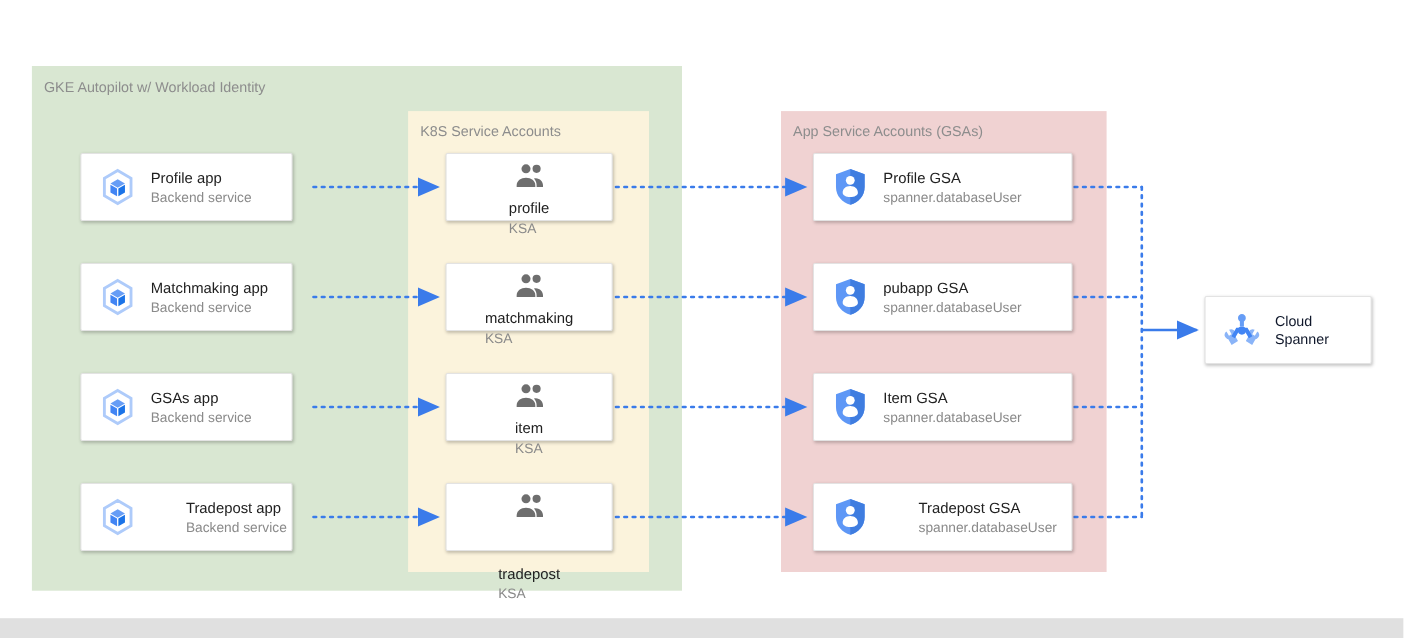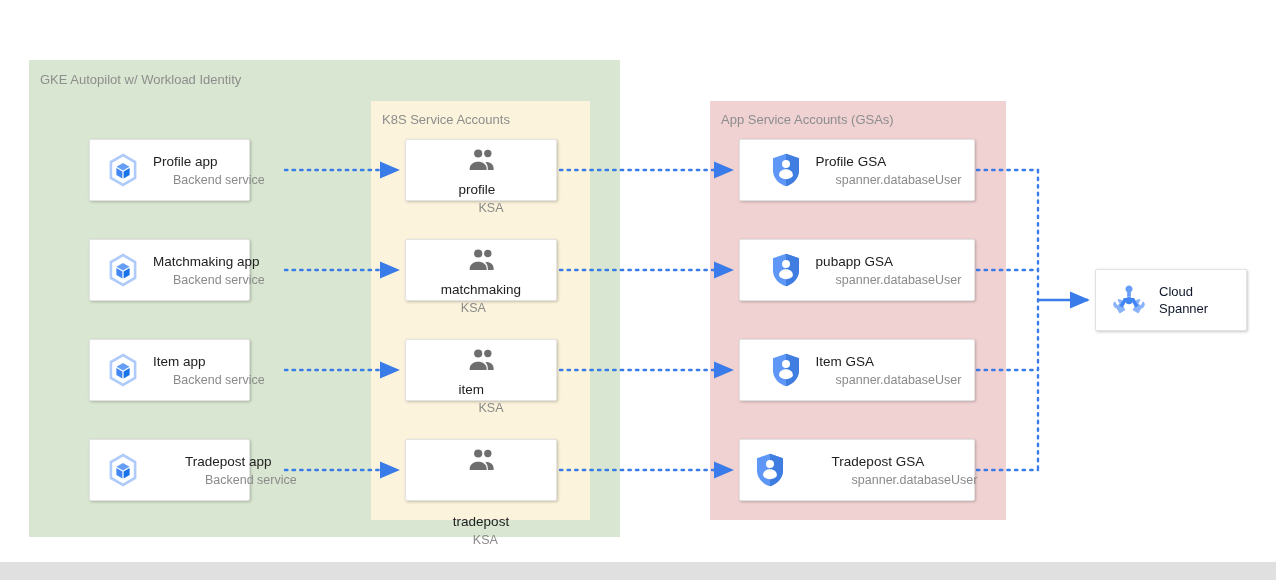--- a/index.html
+++ b/index.html
@@ -49,25 +49,25 @@
     box-shadow: 1px 1px 3px rgba(0,0,0,0.22);
     display: flex; align-items: center;
   }
   .card-icon {
     width: 40px; height: 40px; flex: 0 0 40px;
     margin-left: 13px; margin-right: 10px;
     display: flex; align-items: center; justify-content: center;
   }
   .card-text { display: flex; flex-direction: column; justify-content: center; overflow: visible; }
   .card-title { font-size: 13.5px; color: #212121; white-space: nowrap; line-height: 19px; }
-  .card-sub   { font-size: 12.5px; color: #8a8a8a; white-space: nowrap; line-height: 18px; margin-left: 20px; }
-
-  .card-app { width: 161px; height: 62px; left: 89px; }
+  .card-sub   { font-size: 12.5px; color: #8a8a8a; white-space: nowrap; line-height: 18px; }
+
+  .card-app { width: 193px; height: 62px; left: 73px; }
   .card-ksa { width: 152px; height: 62px; left: 405px; flex-direction: column; }
-  .card-gsa { width: 236px; height: 62px; left: 739px; justify-content: center; }
+  .card-gsa { width: 236px; height: 62px; left: 739px; }
 
   .row1 { top: 139px; }
   .row2 { top: 239px; }
   .row3 { top: 339px; }
   .row4 { top: 439px; gap: 32px; }
 
   .card-spanner {
     width: 152px; height: 62px; left: 1095px; top: 269px;
   }
   .spanner-text { font-size: 13px; color: #0f172a; line-height: 17px; }
@@ -151,21 +151,21 @@
   <div class="card card-app row3">
     <div class="card-icon">
       <svg width="36" height="36" viewBox="0 0 36 36">
         <path d="M18 3 L30.1 10 L30.1 26 L18 33 L5.9 26 L5.9 10 Z" fill="none" stroke="#aecbfa" stroke-width="2.6"></path>
         <path d="M18 11 L24.6 14.8 L18 18.6 L11.4 14.8 Z" fill="#669df6"></path>
         <path d="M11.4 15.9 L17.4 19.4 L17.4 26.4 L11.4 22.9 Z" fill="#4285f4"></path>
         <path d="M24.6 15.9 L18.6 19.4 L18.6 26.4 L24.6 22.9 Z" fill="#1a73e8"></path>
       </svg>
     </div>
     <div class="card-text">
-      <div class="card-title">Item app</div>
+      <div class="card-title">GSAs app</div>
       <div class="card-sub">Backend service</div>
     </div>
   </div>
 
   <div class="card card-app row4">
     <div class="card-icon">
       <svg width="36" height="36" viewBox="0 0 36 36">
         <path d="M18 3 L30.1 10 L30.1 26 L18 33 L5.9 26 L5.9 10 Z" fill="none" stroke="#aecbfa" stroke-width="2.6"></path>
         <path d="M18 11 L24.6 14.8 L18 18.6 L11.4 14.8 Z" fill="#669df6"></path>
         <path d="M11.4 15.9 L17.4 19.4 L17.4 26.4 L11.4 22.9 Z" fill="#4285f4"></path>

